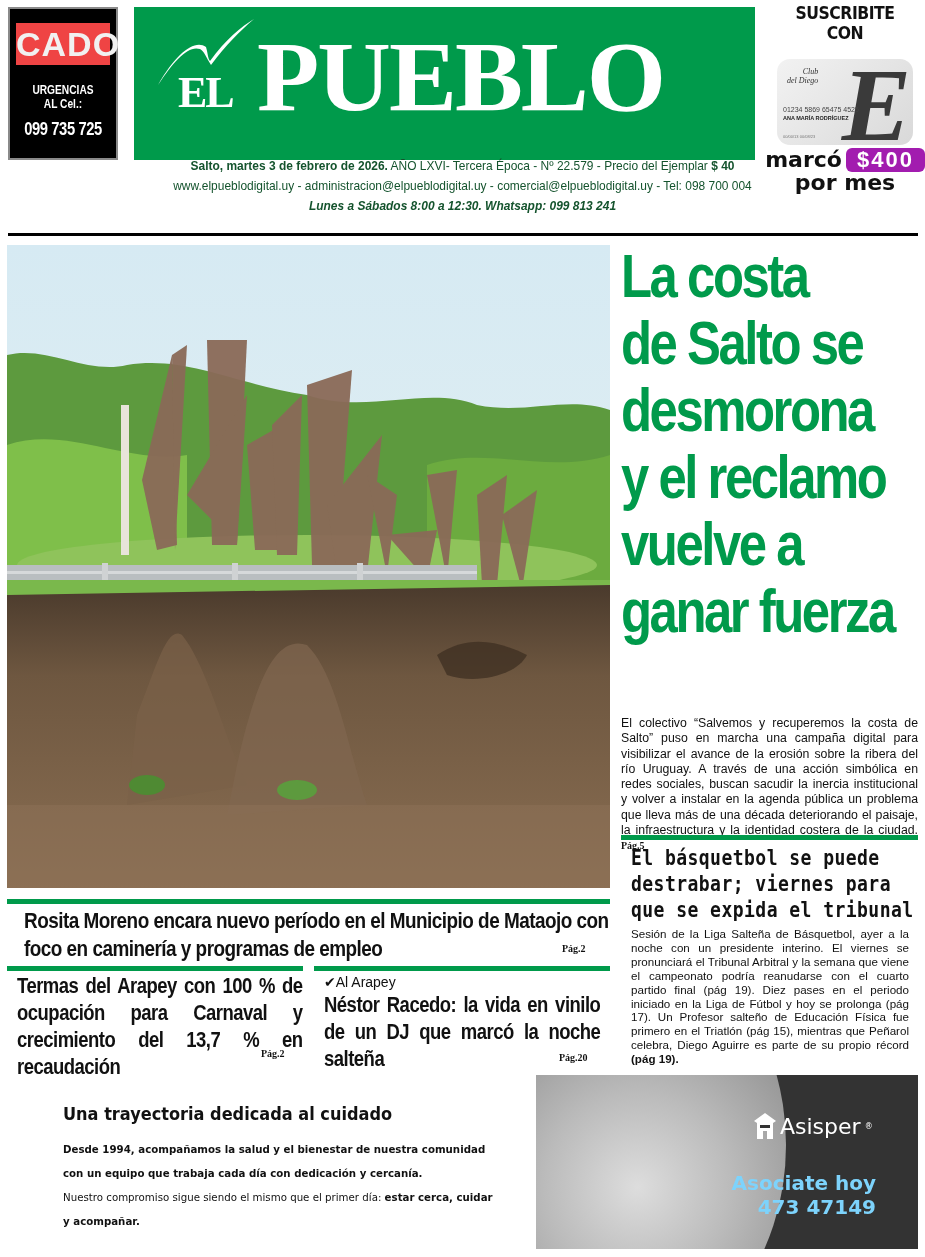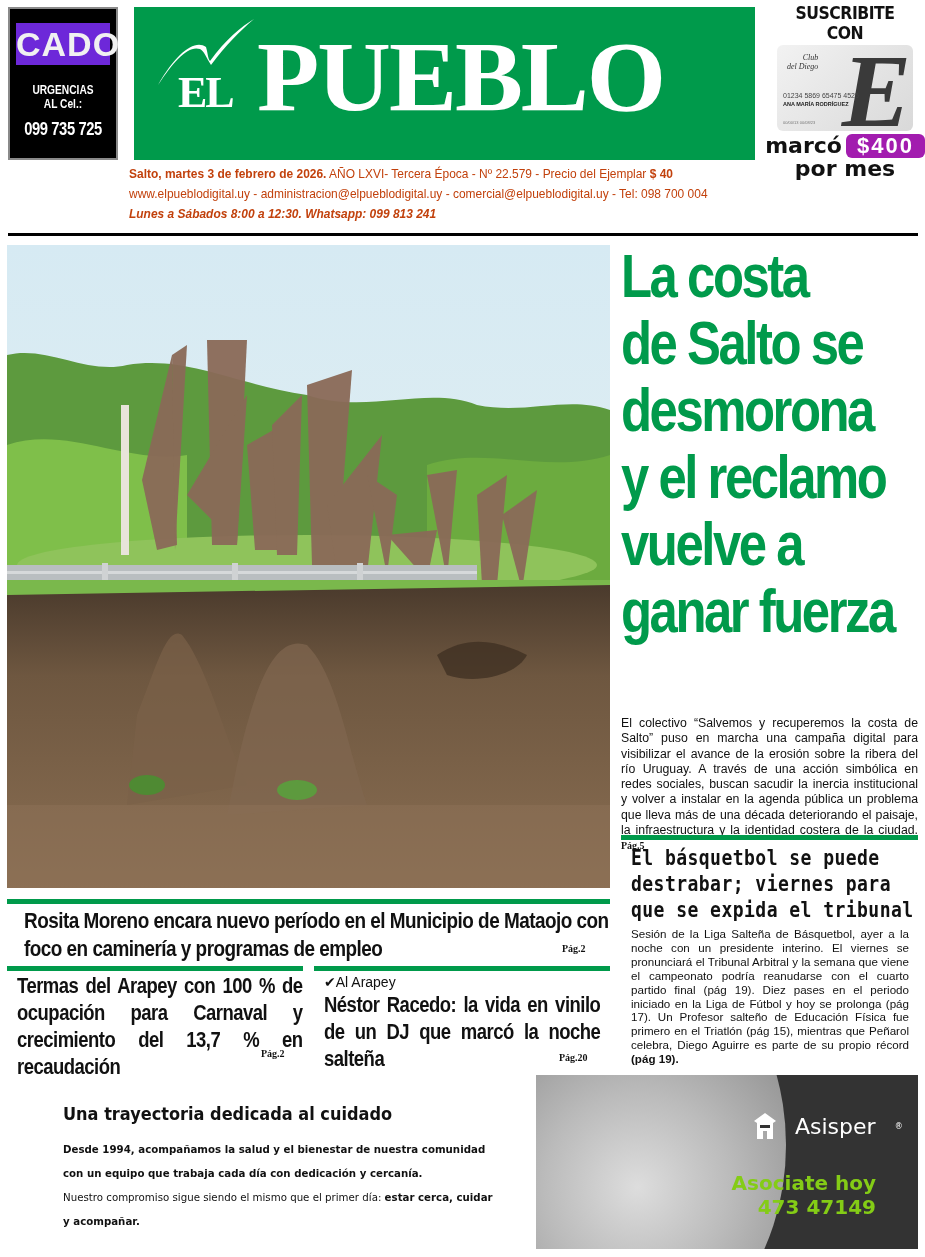--- a/index.html
+++ b/index.html
@@ -1,44 +1,44 @@
 <!DOCTYPE html>
 <html><head>
 <meta charset="utf-8">
 <style>
 *{box-sizing:border-box;margin:0;padding:0}
 html,body{width:925px;height:1257px;background:#fff;overflow:hidden}
 body{position:relative;font-family:"Liberation Sans",sans-serif;color:#111}
 .abs{position:absolute}
 
 #cado{left:8px;top:7px;width:110px;height:153px;background:#000;border:2px solid #8a8a8a;color:#fff;text-align:center}
-#cado .logo{margin:14px auto 0;width:94px;height:42px;background:#6d28d9;font:bold 34px/42px "Liberation Sans",sans-serif;letter-spacing:1px;color:#f1f1f1}
+#cado .logo{margin:14px auto 0;width:94px;height:42px;background:#ef4444;font:bold 34px/42px "Liberation Sans",sans-serif;letter-spacing:1px;color:#f1f1f1}
 #cado .urg{margin-top:18px;font:bold 12px/14px "Liberation Sans",sans-serif;transform:scaleX(.85)}
 #cado .phone{margin-top:8px;font:bold 18px/20px "Liberation Sans",sans-serif;transform:scaleX(.82);letter-spacing:-.5px}
 
 #mast{left:134px;top:7px;width:621px;height:153px;background:#009a4b;color:#fff}
 #mast .el{position:absolute;left:44px;top:64px;font:bold 44px/44px "Liberation Serif",serif;letter-spacing:-2px}
 #mast .pueblo{position:absolute;left:123px;top:20px;font:bold 100px/100px "Liberation Serif",serif;letter-spacing:-2px;transform:scaleX(1.02);transform-origin:left}
 #mast .swoosh{position:absolute;left:22px;top:12px}
 #mast .slogan{position:absolute;left:44px;top:115px;font:bold 16px/20px "Liberation Sans",sans-serif;letter-spacing:4.6px}
 
 #sub{left:770px;top:3px;width:150px;height:162px;text-align:center}
 #sub .t1{font:bold 17px/20px "DejaVu Sans",sans-serif;letter-spacing:-.5px;transform:scaleX(.92)}
-#sub .card{margin:2px auto 0;width:136px;height:86px;background:linear-gradient(135deg,#f2f2f2,#d9d9d9);border-radius:6px;position:relative;overflow:hidden}
+#sub .card{margin:16px auto 0;width:136px;height:86px;background:linear-gradient(135deg,#f2f2f2,#d9d9d9);border-radius:13px;position:relative;overflow:hidden}
 #sub .card .club{position:absolute;left:10px;top:8px;font:italic 8px/9px "Liberation Serif",serif;color:#333;text-align:right}
 #sub .card .bigE{position:absolute;right:2px;top:-6px;font:bold italic 104px/104px "Liberation Serif",serif;color:#3a3a3a}
 #sub .card .num{position:absolute;left:6px;top:47px;font:7px/8px "Liberation Sans",sans-serif;color:#444}
 #sub .card .name{position:absolute;left:6px;top:56px;font:bold 5.5px/7px "Liberation Sans",sans-serif;color:#222}
 #sub .card .dates{position:absolute;left:6px;top:75px;font:4px/5px "Liberation Sans",sans-serif;color:#777}
 #sub .row{margin-top:3px;display:flex;justify-content:center;align-items:center;gap:4px}
 #sub .solo{font:bold 22px/24px "DejaVu Sans",sans-serif}
 #sub .price{background:#a21caf;color:#fff;border-radius:6px;padding:0 11px;font:bold 22px/24px "Liberation Sans",sans-serif;letter-spacing:2px}
 #sub .mes{font:bold 22px/22px "DejaVu Sans",sans-serif}
 
-#info{left:100px;top:164px;width:725px;text-align:left;color:#c2410c}
+#info{left:100px;top:156px;width:725px;text-align:center;color:#14532d}
 #info .l1{font:13px/20px "Liberation Sans",sans-serif;transform:scaleX(.92)}
 #info .l1 b{font-weight:bold}
 #info .l2{font:13px/20px "Liberation Sans",sans-serif;transform:scaleX(.92)}
 #info .l3{font:italic bold 13px/20px "Liberation Sans",sans-serif;transform:scaleX(.92)}
 #rule{left:8px;top:233px;width:910px;height:3px;background:#000}
 
 #photo{left:7px;top:245px;width:603px;height:643px;overflow:hidden;background:linear-gradient(#d9ecf4 0%,#e8f1f0 22%,#bcd9a8 30%)}
 
 #hl{left:621px;top:242px;width:300px;color:#009a4b;font:bold 62px/67px "Liberation Sans",sans-serif;letter-spacing:-3px;transform:scaleX(.82);transform-origin:left top;width:370px}
 #lead{left:621px;top:716px;width:297px;font:12.3px/15.3px "Liberation Sans",sans-serif;text-align:justify;color:#111}
@@ -57,23 +57,23 @@
 #ter-p{left:261px;top:1048px}
 #dorso{left:324px;top:973px;font:14px/18px "Liberation Sans",sans-serif}
 #nes{left:324px;top:991px;width:276px;font:bold 22px/27px "Liberation Sans",sans-serif;letter-spacing:-.6px;transform:scaleX(.84);transform-origin:left top;width:329px;text-align:justify}
 #nes-p{left:559px;top:1052px}
 
 #ad-title{left:63px;top:1103px;font:bold 17px/22px "DejaVu Sans",sans-serif;transform:scaleX(.95);transform-origin:left}
 #ad-l1{left:63px;top:1138px;font:bold 11px/24px "DejaVu Sans",sans-serif;width:470px;transform:scaleX(.93);transform-origin:left}
 #ad-l2{left:63px;top:1186px;font:11px/24px "DejaVu Sans",sans-serif;width:470px;transform:scaleX(.93);transform-origin:left}
 #ad-img{left:536px;top:1075px;width:382px;height:174px;background:#333;overflow:hidden}
 #ad-img .photo{position:absolute;left:-80px;top:-140px;width:330px;height:420px;border-radius:50%;background:radial-gradient(circle at 55% 60%,#ddd 0%,#bbb 30%,#888 70%,#555 100%)}
-#ad-img .brand{position:absolute;left:218px;top:38px;color:#fff;font:22px/26px "DejaVu Sans",sans-serif;display:flex;align-items:center;gap:19px}
+#ad-img .brand{position:absolute;left:218px;top:38px;color:#fff;font:22px/26px "DejaVu Sans",sans-serif;display:flex;align-items:center;gap:4px}
 #ad-img .brand sup{font-size:8px}
-#ad-img .cta{position:absolute;left:190px;top:96px;color:#84cc16;font:bold 20px/24px "DejaVu Sans",sans-serif;text-align:right;width:150px}
+#ad-img .cta{position:absolute;left:190px;top:96px;color:#7dd3fc;font:bold 20px/24px "DejaVu Sans",sans-serif;text-align:right;width:150px}
 </style>
 </head>
 <body>
 
 <div id="cado" class="abs">
   <div class="logo">CADO</div>
   <div class="urg">
     <div>URGENCIAS</div>
     <div>AL Cel.:</div>
   </div>

